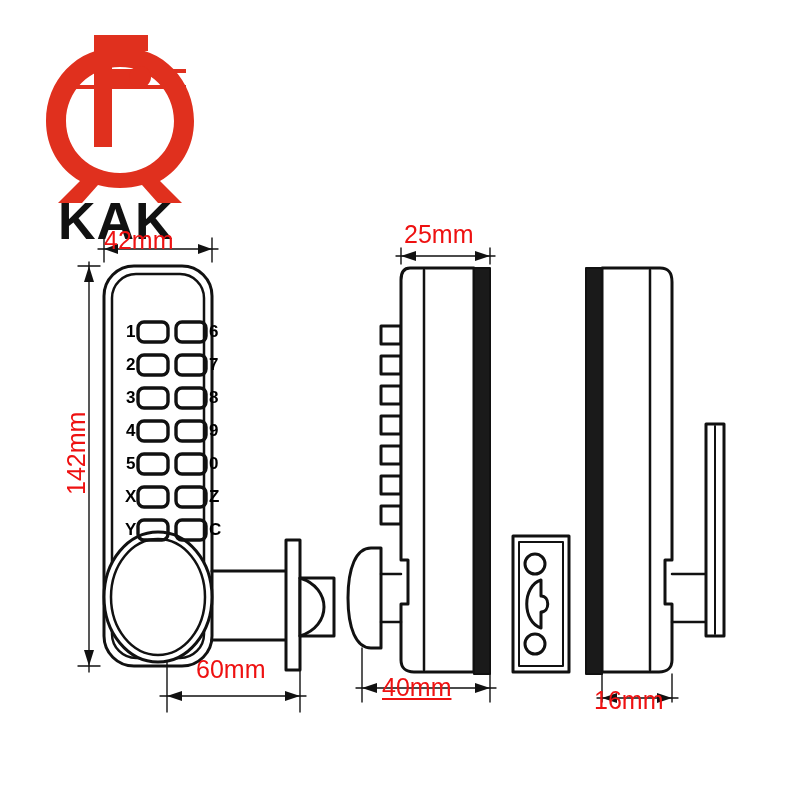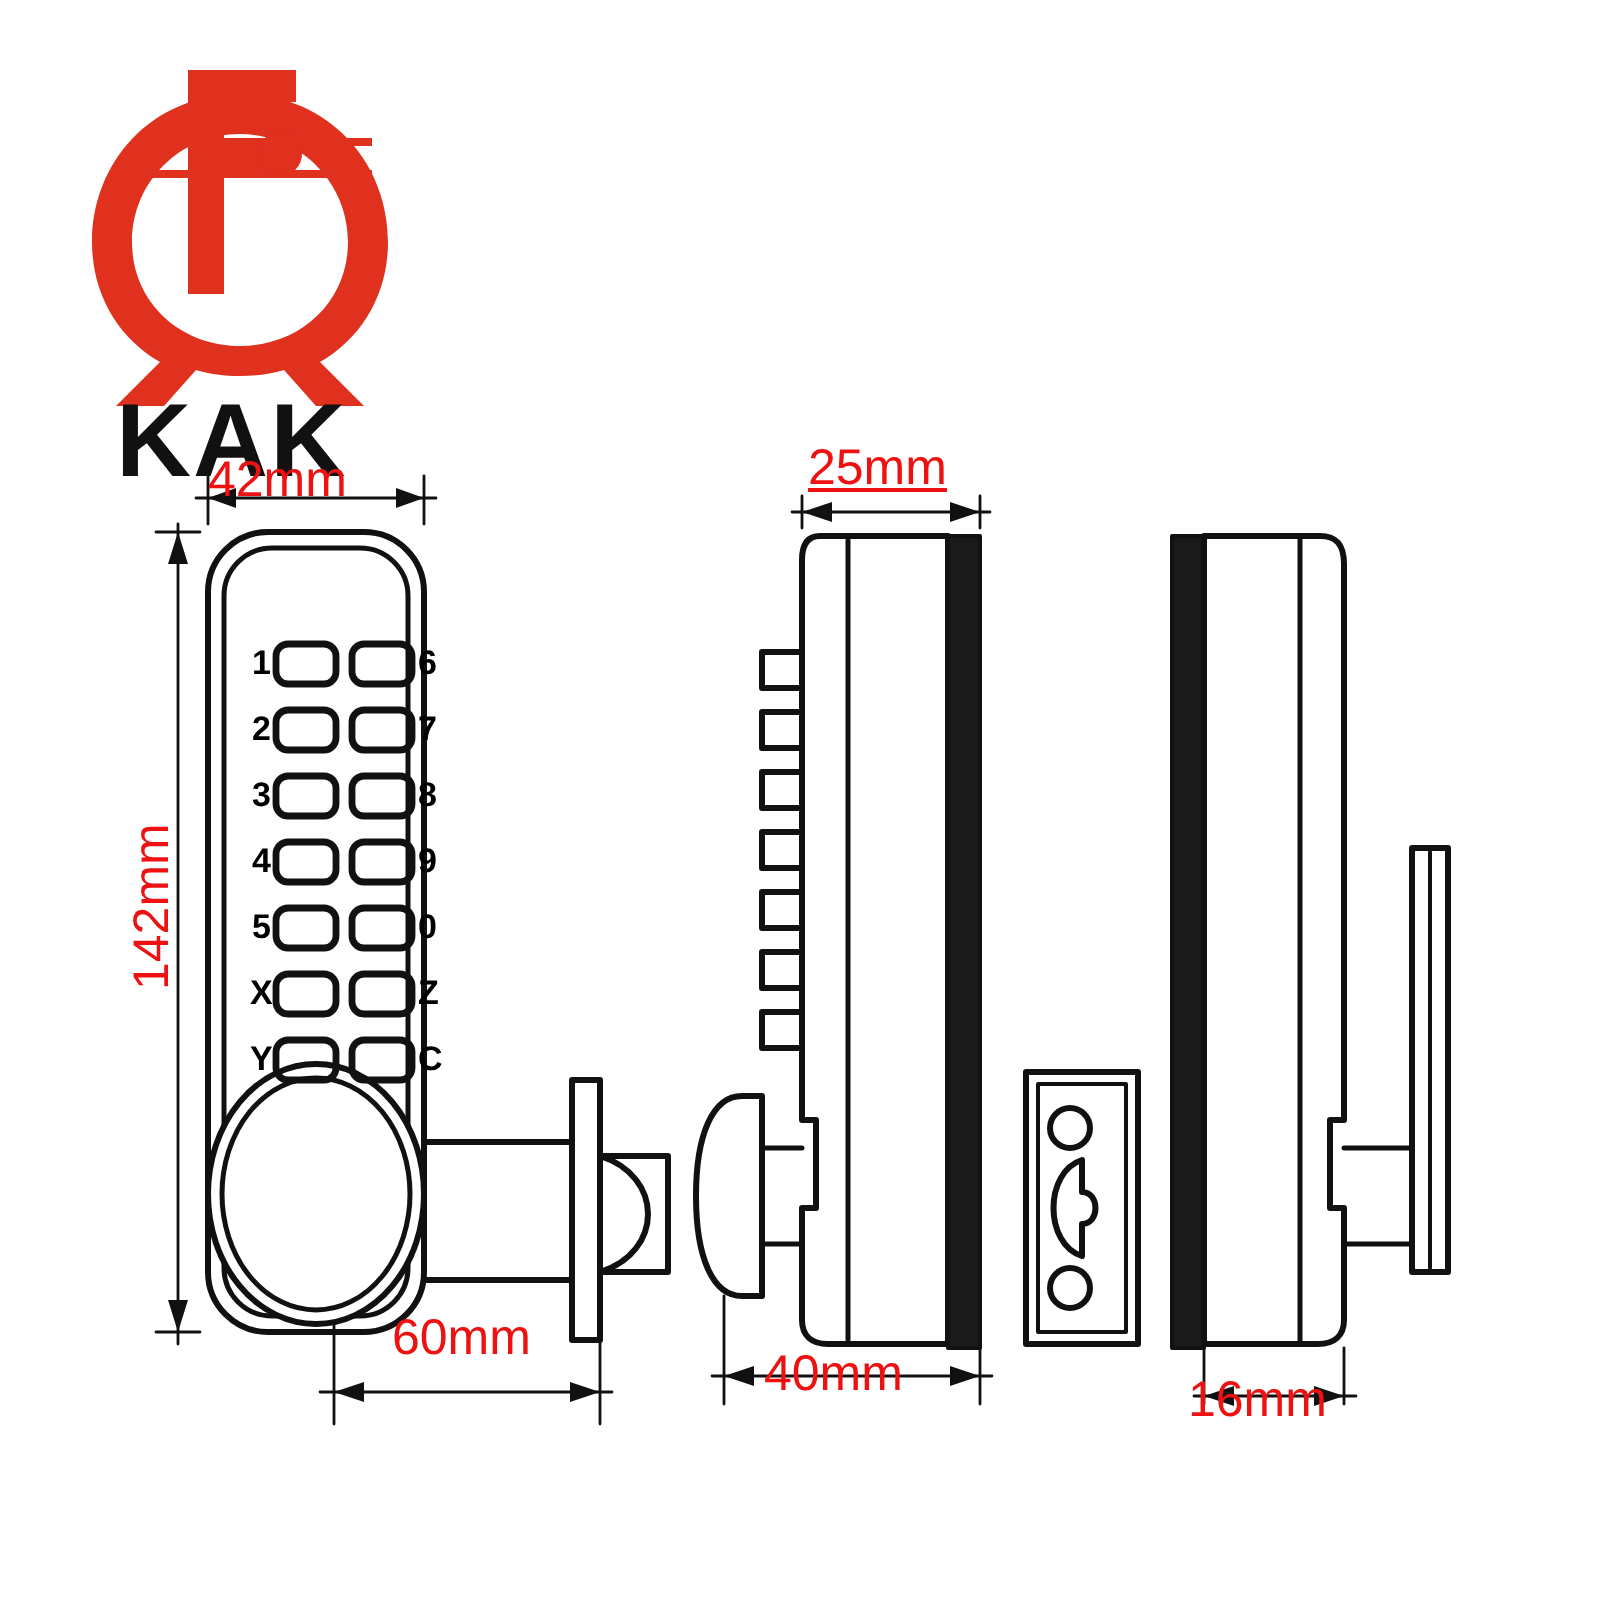--- a/index.html
+++ b/index.html
@@ -220,19 +220,19 @@
   <div class="keylabel" style="left:209px;top:488px;">Z</div>
   <div class="keylabel" style="left:125px;top:521px;">Y</div>
   <div class="keylabel" style="left:209px;top:521px;">C</div>
 
   <div class="dim" style="left:104px;top:228px;">42mm</div>
 
   <div class="dim dim-vert" style="left:64px;top:495px;">142mm</div>
 
   <div class="dim" style="left:196px;top:657px;">60mm</div>
 
-  <div class="dim" style="left:404px;top:222px;text-decoration:underline;">25mm</div>
-
-  <div class="dim" style="left:382px;top:675px;">40mm</div>
+  <div class="dim" style="left:404px;top:222px;">25mm</div>
+
+  <div class="dim" style="left:382px;top:675px;text-decoration:underline;">40mm</div>
 
   <div class="dim" style="left:594px;top:688px;">16mm</div>
 
 </div>
 
 </body></html>

